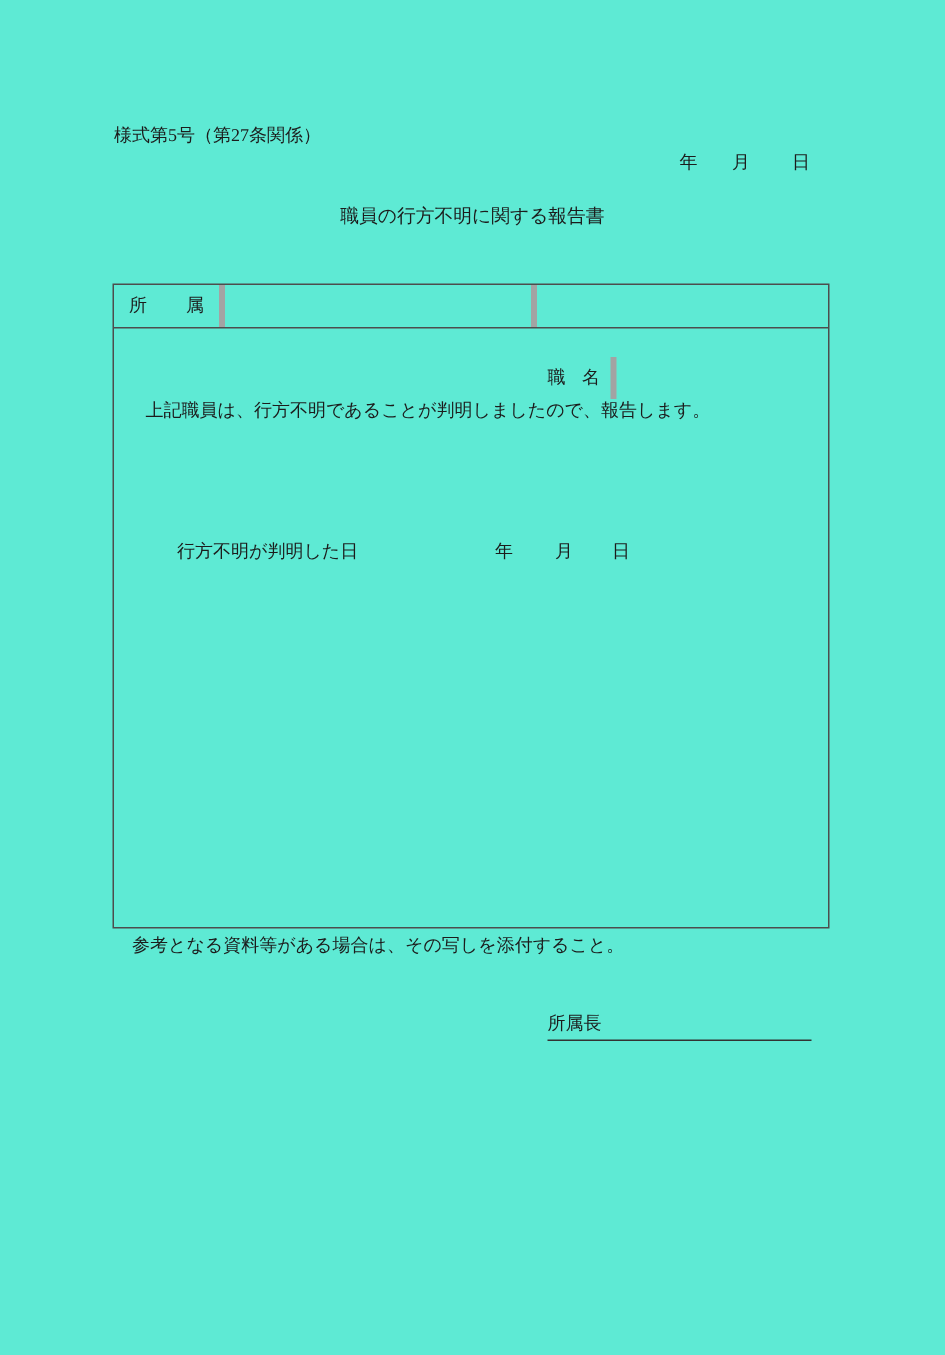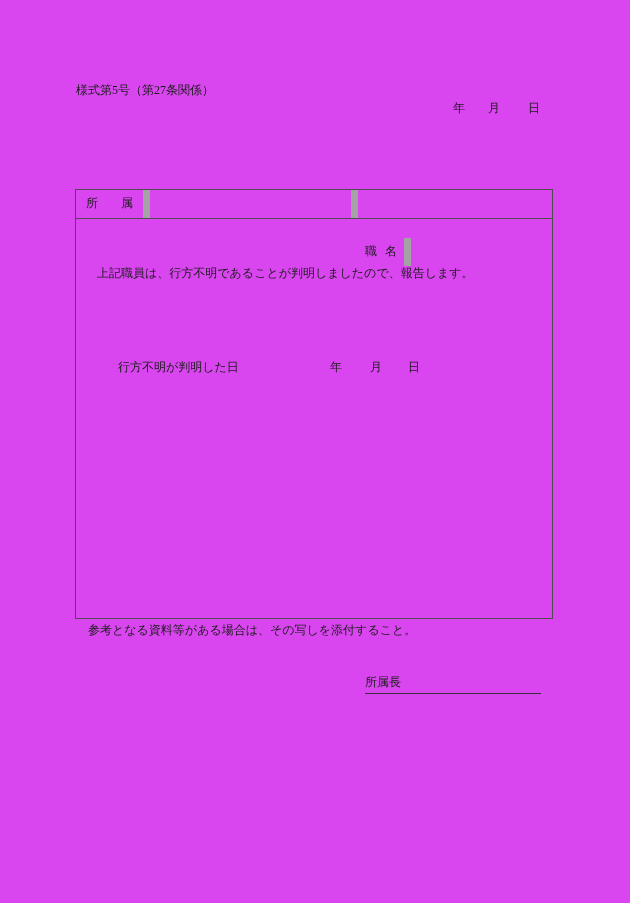--- a/index.html
+++ b/index.html
@@ -2,21 +2,21 @@
 <html lang="ja"><head>
 <meta charset="utf-8">
 <style>
   * { margin: 0; padding: 0; box-sizing: border-box; }
   html, body { background: #ffffff; }
   .page {
     position: relative;
     width: 630px;
     height: 903px;
     margin: 0 auto;
-    background: #d946ef;
+    background: #5eead4;
     font-family: "Liberation Serif", "DejaVu Serif", serif;
     font-size: 12px;
     color: #1c1c1c;
     overflow: hidden;
   }
   .abs { position: absolute; }
 
   
   .form-number { left: 76px; top: 82px; }
   .header-date-year  { left: 453px; top: 100px; }
@@ -38,21 +38,21 @@
     background: transparent;
   }
   .t-row {
     display: flex;
     border-bottom: 1px solid #4d4d4d;
   }
   .t-row-1 { height: 29px; }
   .t-row-2 { height: 30px; }
   .t-cell {
     height: 100%;
-    border-right: 7px solid #a3a3a3;
+    border-right: 4px solid #a3a3a3;
     line-height: 27px;
     overflow: hidden;
   }
   .t-cell:last-child { border-right: none; flex: 1; }
   .cell-label-wide {
     width: 74px;
     padding: 0 10px;
     text-align: justify;
     text-align-last: justify;
   }
@@ -88,20 +88,21 @@
 <body>
 
 <div class="page">
 
   <div class="abs form-number">様式第5号（第27条関係）</div>
 
   <span class="abs header-date-year">年</span>
   <span class="abs header-date-month">月</span>
   <span class="abs header-date-day">日</span>
 
+  <div class="abs doc-title">職員の行方不明に関する報告書</div>
 
   <div class="abs form-table">
     <div class="t-row t-row-1">
       <div class="t-cell cell-label-wide">所属</div>
       <div class="t-cell w-affil-value"></div>
       <div class="t-cell cell-label-narrow w-jobtitle-label">職名</div>
       <div class="t-cell"></div>
     </div>
     <div class="t-body">
       <div class="abs statement">上記職員は、行方不明であることが判明しましたので、報告します。</div>

